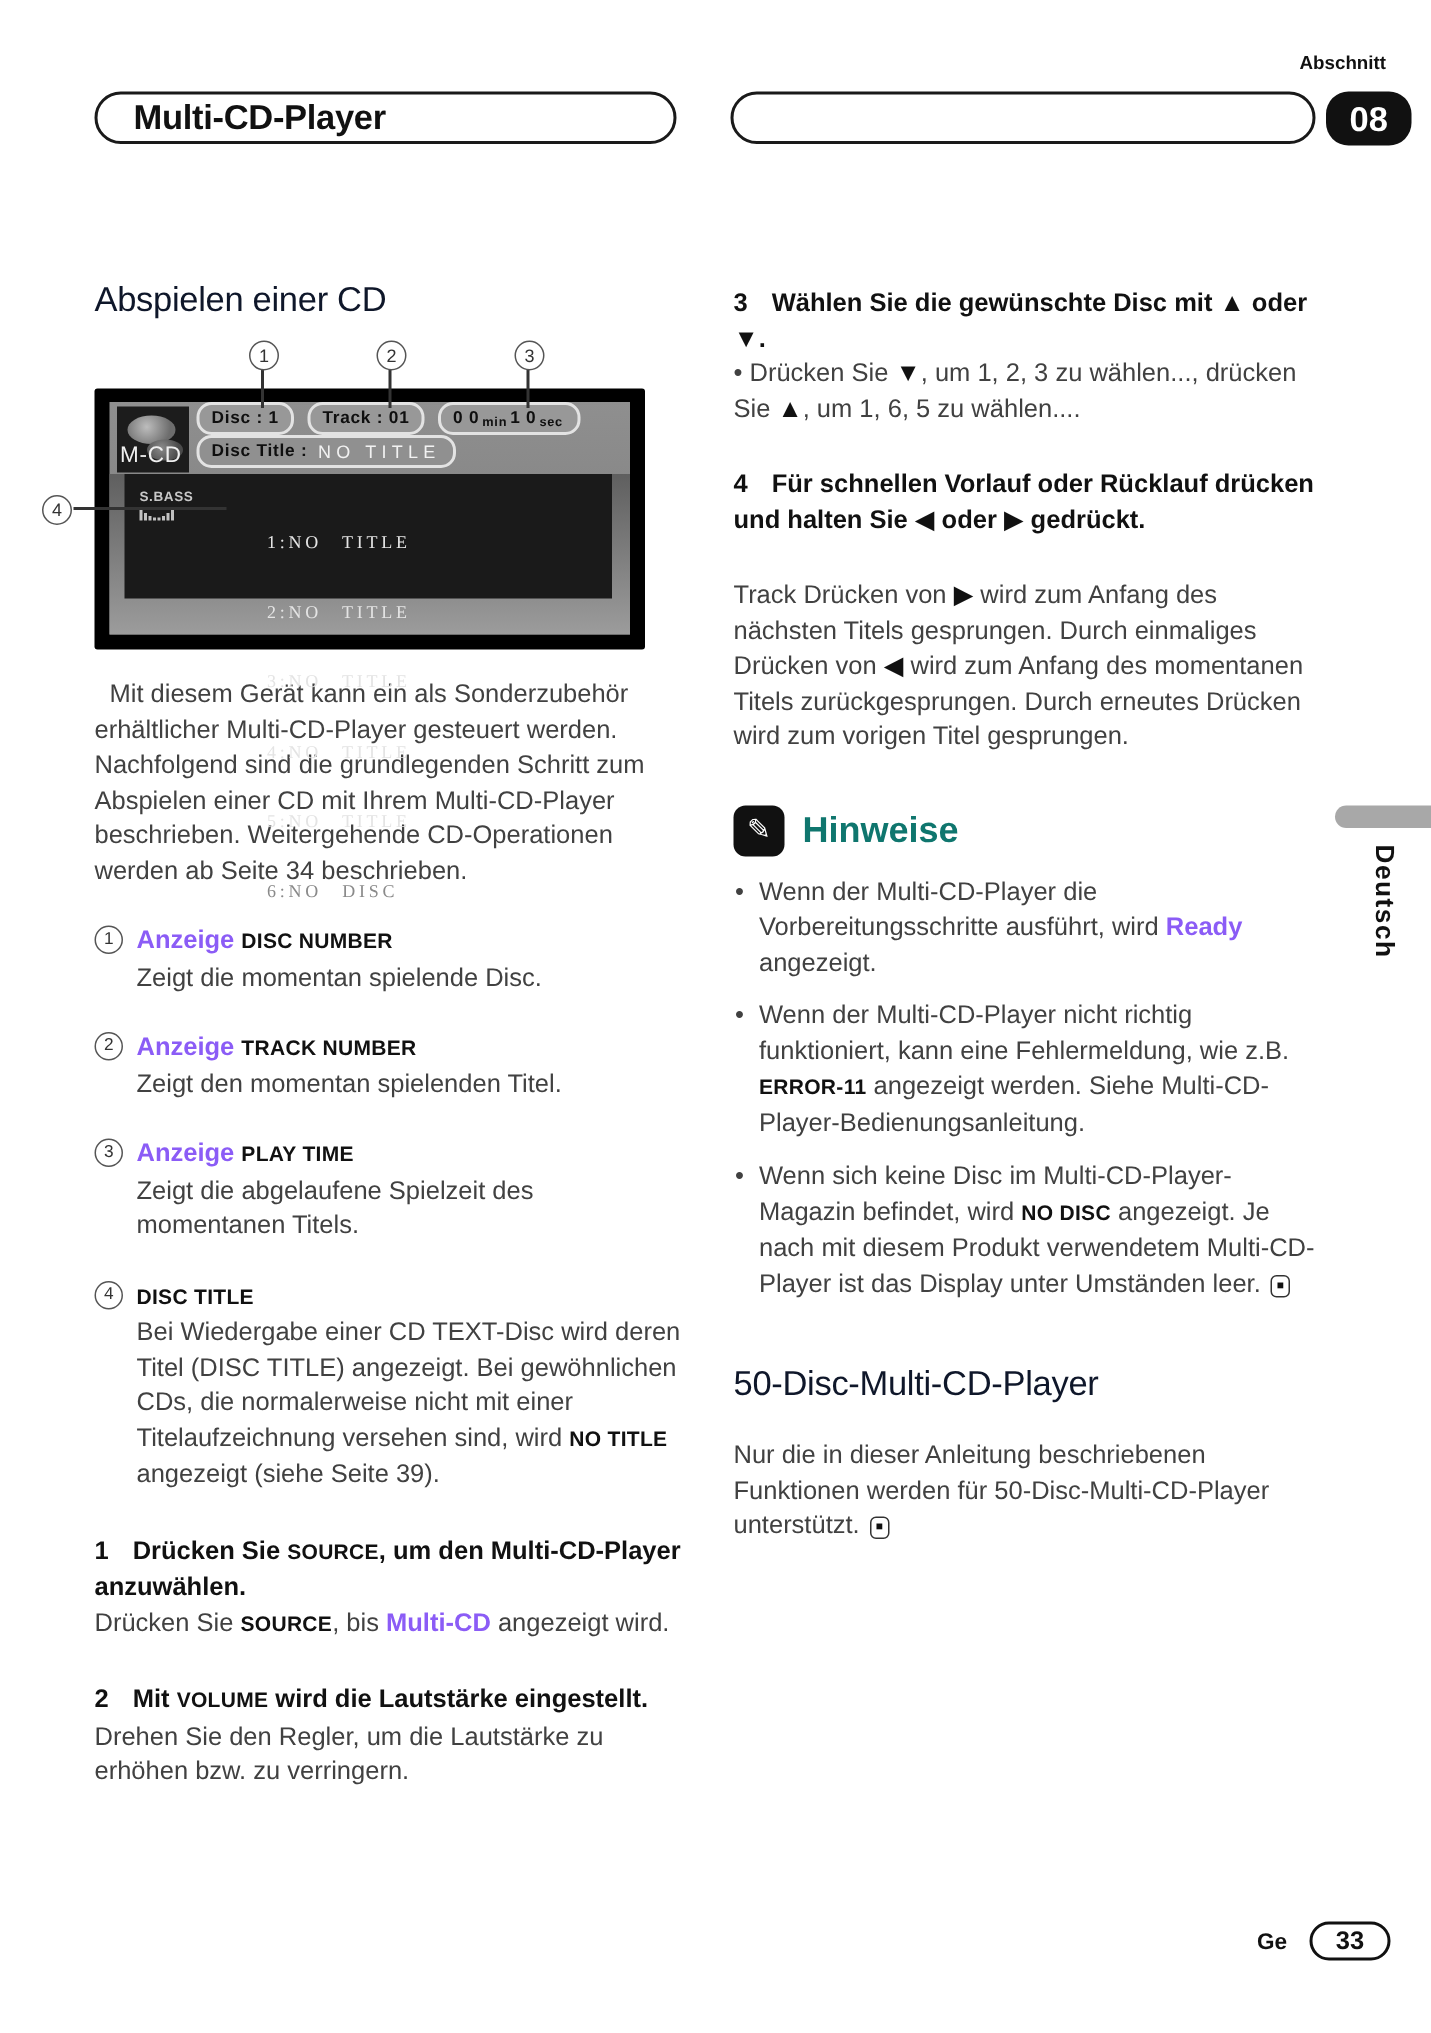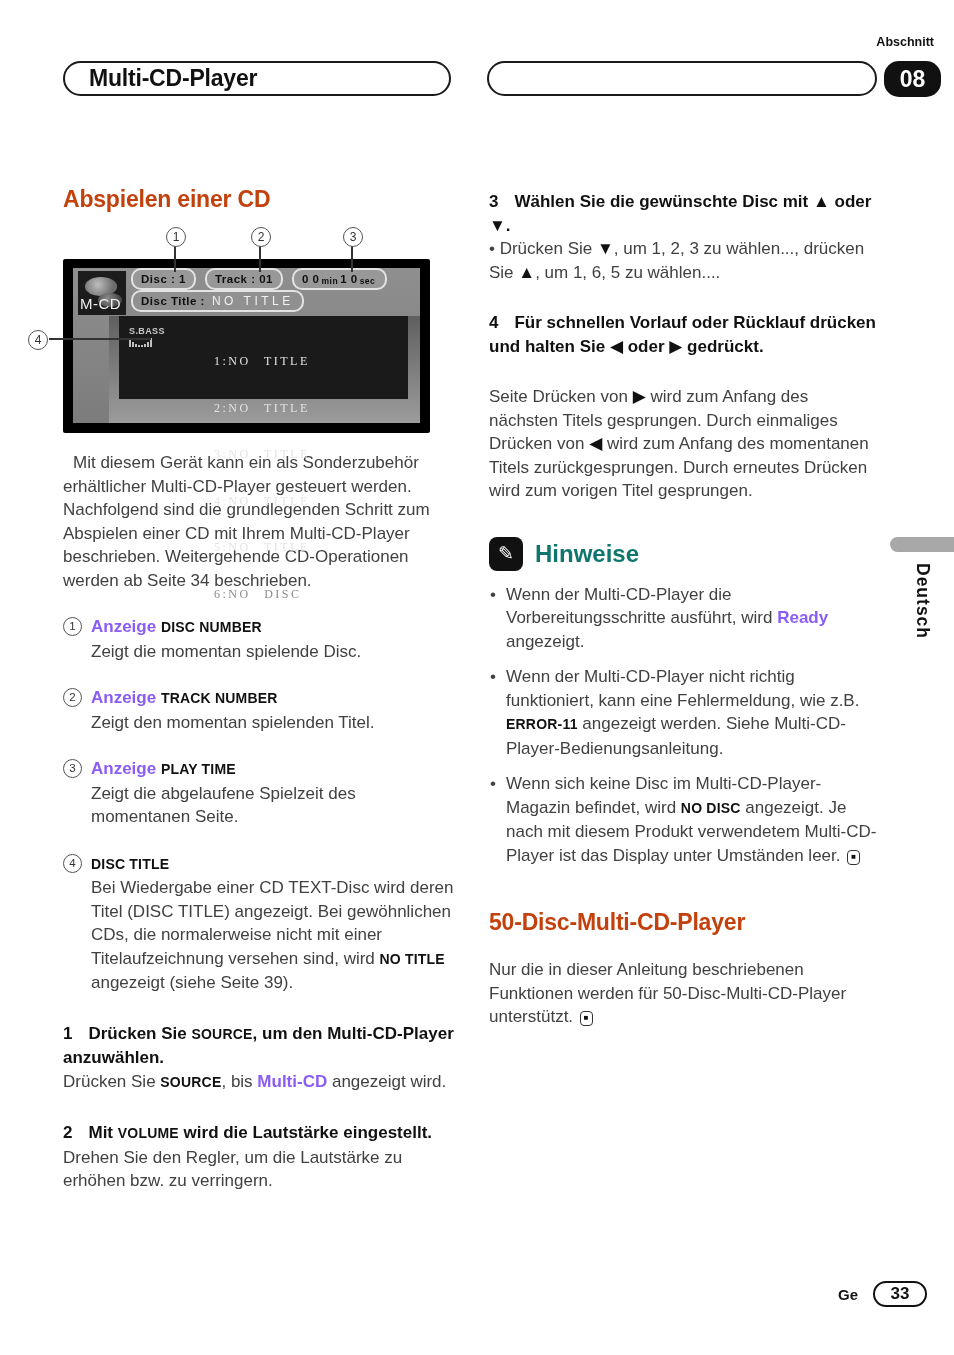--- a/index.html
+++ b/index.html
@@ -2,32 +2,32 @@
 <html><head>
 <meta charset="utf-8">
 <style>
   html,body{margin:0;padding:0;}
   body{
     width:954px;height:1355px;position:relative;background:#ffffff;
     font-family:"Liberation Sans","DejaVu Sans",sans-serif;
     color:#414141;overflow:hidden;
   }
   
-  .section-label{position:absolute;top:35px;right:20px;font-size:12.5px;font-weight:bold;color:#111;}
+  .section-label{position:absolute;top:35px;right:30px;font-size:12.5px;font-weight:bold;color:#111;}
   .tab-left{position:absolute;left:63px;top:61px;width:388px;height:35px;border:2px solid #1a1a1a;
     border-radius:18px;box-sizing:border-box;display:flex;align-items:center;padding-left:24px;
     font-size:23px;font-weight:bold;color:#111;letter-spacing:-0.2px;}
   .tab-right{position:absolute;left:487px;top:61px;width:390px;height:35px;border:2px solid #1a1a1a;
     border-radius:18px;box-sizing:border-box;}
   .chapter-badge{position:absolute;left:884px;top:61px;width:57px;height:36px;background:#111;
     border-radius:15px;color:#fff;font-weight:bold;font-size:23px;display:flex;align-items:center;justify-content:center;}
   
   .col-left{position:absolute;left:63px;top:186px;width:393px;}
   .col-right{position:absolute;left:489px;top:190px;width:392px;}
-  .h1{font-size:23px;font-weight:bold;color:#c2410c;letter-spacing:-0.2px;}
+  .h1{font-size:23px;font-weight:normal;color:#0f172a;letter-spacing:-0.2px;}
   .body-text,.ci-body,.step-body,.note-item{font-size:17px;line-height:23.5px;color:#414141;}
   .i{margin-left:10px;}
   .b{font-weight:bold;color:#8b5cf6;}
   .sc{font-weight:bold;font-size:14px;color:#111;letter-spacing:0.2px;}
   .arr{color:#111;}
   .end{display:inline-block;border:1.5px solid #333;border-radius:4px;font-size:8px;line-height:10px;
     padding:1px 3px 2px;vertical-align:2px;color:#111;margin-left:2px;}
   
   .figure{position:relative;margin-top:14px;height:206px;}
   .callout{position:absolute;width:18px;height:18px;border:1.3px solid #555;border-radius:50%;
@@ -50,21 +50,21 @@
   .cd1{width:32px;height:19px;left:7px;top:6px;background:radial-gradient(circle at 40% 40%,#bdbdbd,#6d6d6d 70%);}
   .cd2{width:24px;height:14px;left:20px;top:22px;background:radial-gradient(circle at 40% 40%,#8a8a8a,#4a4a4a 70%);}
   .mcd-label{position:absolute;left:2px;bottom:3px;color:#f0f0f0;font-weight:normal;font-size:15px;letter-spacing:0.5px;}
   .badge{display:inline-flex;align-items:center;height:18px;border:2px solid #e3e3e3;border-radius:10px;
     background:#989898;color:#0f0f0f;font-weight:bold;font-size:11.5px;padding:0 8px;white-space:nowrap;letter-spacing:0.5px;}
   .badge .unit{font-size:8.5px;position:relative;top:2px;margin:0 2px;}
   .title-badge{background:#909090;}
   .dtlabel{font-weight:bold;color:#0f0f0f;}
   .dtvalue{color:#f2f2f2;font-size:12px;letter-spacing:3.5px;margin-left:7px;font-weight:normal;}
   .listwrap{position:absolute;left:0;right:0;top:48px;bottom:0;background:linear-gradient(180deg,#5f5f5f,#9c9c9c);
-    padding:0 12px 24px 10px;box-sizing:border-box;margin-left:36px;}
+    padding:0 12px 24px 10px;box-sizing:border-box;}
   .listarea{width:100%;height:100%;background:#1a1a1a;position:relative;box-sizing:border-box;padding-top:7px;}
   .sbass{position:absolute;left:10px;top:10px;color:#c8c8c8;font-size:9px;font-weight:bold;letter-spacing:0.4px;}
   .meter{display:flex;align-items:flex-end;gap:1px;height:9px;margin-top:2px;}
   .meter i{display:block;width:2px;background:#c0c0c0;}
   .meter i:nth-child(1){height:9px;}.meter i:nth-child(2){height:5px;}.meter i:nth-child(3){height:3px;}
   .meter i:nth-child(4){height:2px;}.meter i:nth-child(5){height:2px;}.meter i:nth-child(6){height:3px;}
   .meter i:nth-child(7){height:5px;}.meter i:nth-child(8){height:9px;}
   .tracks{margin-left:95px;font-family:Liberation Serif, serif;font-size:12px;line-height:15.5px;
     color:#e4e4e4;letter-spacing:2.5px;word-spacing:8px;white-space:pre;}
   .track.dim{color:#8a8a8a;}
@@ -177,21 +177,21 @@
     <div class="ci-body"><span>Zeigt die momentan spielende Disc.</span></div>
   </div>
   <div class="ci">
     <span class="ci-num">2</span>
     <div class="ci-head"><span class="b">Anzeige </span><span class="sc">TRACK NUMBER</span></div>
     <div class="ci-body"><span>Zeigt den momentan spielenden Titel.</span></div>
   </div>
   <div class="ci">
     <span class="ci-num">3</span>
     <div class="ci-head"><span class="b">Anzeige </span><span class="sc">PLAY TIME</span></div>
-    <div class="ci-body"><span>Zeigt die abgelaufene Spielzeit des momentanen Seite.</span></div>
+    <div class="ci-body"><span>Zeigt die abgelaufene Spielzeit des momentanen Titels.</span></div>
   </div>
   <div class="ci">
     <span class="ci-num">4</span>
     <div class="ci-head"><span class="sc">DISC TITLE</span></div>
     <div class="ci-body"><span>Bei Wiedergabe einer CD TEXT-Disc wird deren Titel (DISC TITLE) angezeigt. Bei gewöhnlichen CDs, die normalerweise nicht mit einer Titelaufzeichnung versehen sind, wird </span><span class="sc">NO TITLE</span><span> angezeigt (siehe Seite 39).</span></div>
   </div>
 
   <div class="step">
     <div class="step-head"><span class="step-num">1</span><span><span>Drücken Sie </span><span class="sc">SOURCE</span><span>, um den Multi-CD-Player anzuwählen.</span></span></div>
     <div class="step-body"><span>Drücken Sie </span><span class="sc">SOURCE</span><span>, bis </span><span class="b">Multi-CD</span><span> angezeigt wird.</span></div>
@@ -204,21 +204,21 @@
 
 <div class="col-right">
   <div class="step" style="margin-top:0;">
     <div class="step-head"><span class="step-num">3</span><span><span>Wählen Sie die gewünschte Disc mit </span><span class="arr">▲</span><span> oder </span><span class="arr">▼</span><span>.</span></span></div>
     <div class="step-body"><span>• Drücken Sie </span><span class="arr">▼</span><span>, um 1, 2, 3 zu wählen..., drücken Sie </span><span class="arr">▲</span><span>, um 1, 6, 5 zu wählen....</span></div>
   </div>
   <div class="step">
     <div class="step-head"><span class="step-num">4</span><span><span>Für schnellen Vorlauf oder Rücklauf drücken und halten Sie </span><span class="arr">◀</span><span> oder </span><span class="arr">▶</span><span> gedrückt.</span></span></div>
   </div>
   <div class="step">
-    <div class="step-body"><span>Seite Drücken von </span><span class="arr">▶</span><span> wird zum Anfang des nächsten Titels gesprungen. Durch einmaliges Drücken von </span><span class="arr">◀</span><span> wird zum Anfang des momentanen Titels zurückgesprungen. Durch erneutes Drücken wird zum vorigen Titel gesprungen.</span></div>
+    <div class="step-body"><span>Track Drücken von </span><span class="arr">▶</span><span> wird zum Anfang des nächsten Titels gesprungen. Durch einmaliges Drücken von </span><span class="arr">◀</span><span> wird zum Anfang des momentanen Titels zurückgesprungen. Durch erneutes Drücken wird zum vorigen Titel gesprungen.</span></div>
   </div>
 
   <div class="notes">
     <div class="note-head">
       <span class="note-icon">✎</span>
       <span class="note-title">Hinweise</span>
     </div>
     <div class="note-list">
       <div class="note-item"><span>Wenn der Multi-CD-Player die Vorbereitungsschritte ausführt, wird </span><span class="b">Ready</span><span> angezeigt.</span></div>
       <div class="note-item"><span>Wenn der Multi-CD-Player nicht richtig funktioniert, kann eine Fehlermeldung, wie z.B. </span><span class="sc">ERROR-11</span><span> angezeigt werden. Siehe Multi-CD-Player-Bedienungsanleitung.</span></div>

